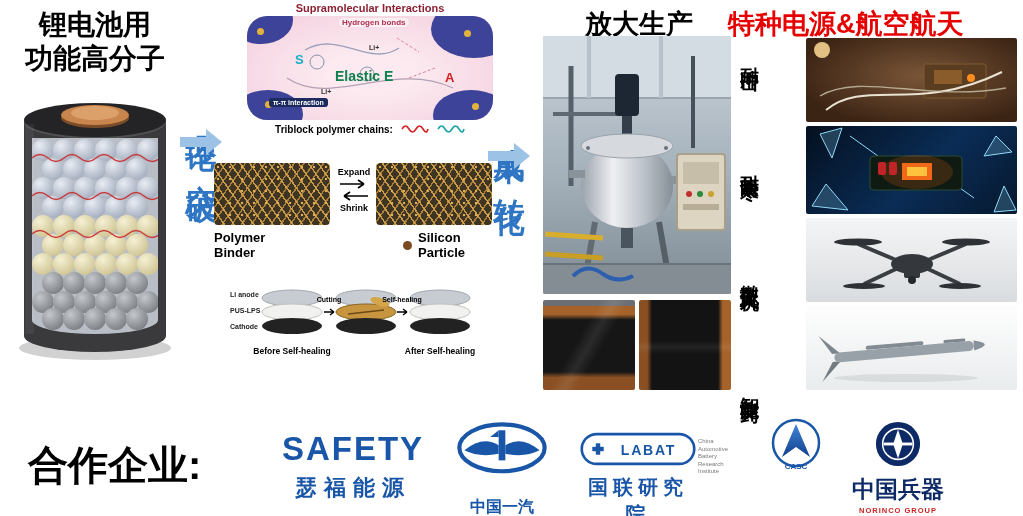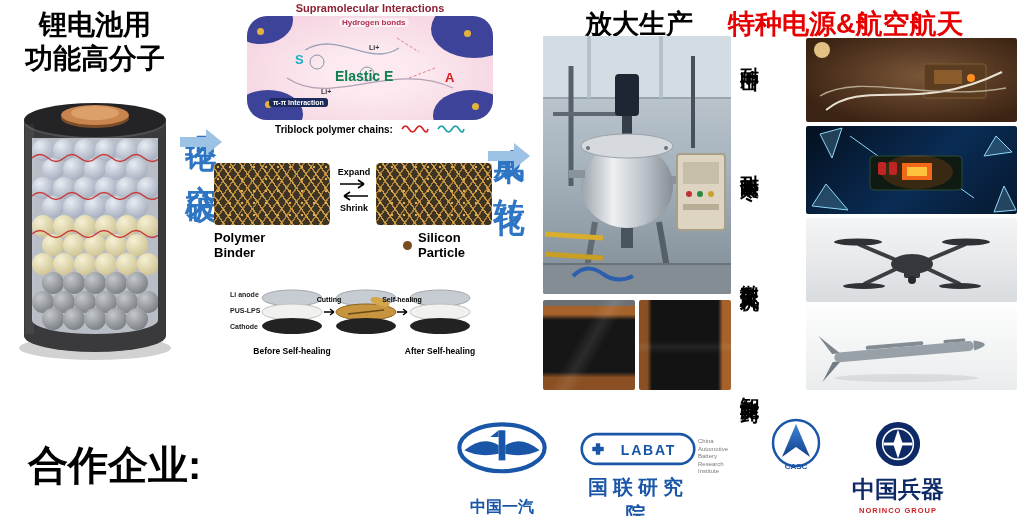--- a/index.html
+++ b/index.html
@@ -437,20 +437,24 @@
         <rect x="60" y="36" width="58" height="4" rx="2" fill="#848c93"></rect>
         <rect x="28" y="40" width="140" height="10" rx="5" fill="#99a1a8"></rect>
         <path d="M168,40 q22,5 0,10 z" fill="#8a9299"></path>
         <rect x="138" y="37" width="22" height="3" rx="1.5" fill="#7e868d"></rect>
       </g>
     </svg>
   </div>
 
   <div class="abs partners-heading">合作企业:</div>
 
+  <div class="abs logo logo-safety">
+    <div class="safety-name">SAFETY</div>
+    <div class="safety-cn">瑟福能源</div>
+  </div>
 
   <div class="abs logo logo-faw">
     <svg width="92" height="54" viewBox="0 0 110 64" style="color:var(--logo-blue,#1a56a8)">
       <ellipse cx="55" cy="33" rx="51" ry="28" fill="none" stroke="currentColor" stroke-width="5"></ellipse>
       <rect x="51" y="12" width="8" height="36" fill="currentColor"></rect>
       <polygon points="51,12 41,20 51,20" fill="currentColor"></polygon>
       <path d="M10,36 Q32,18 51,30 L51,40 Q28,45 10,36 Z" fill="currentColor"></path>
       <path d="M100,36 Q78,18 59,30 L59,40 Q82,45 100,36 Z" fill="currentColor"></path>
     </svg>
     <div class="logo-cn">中国一汽</div>

